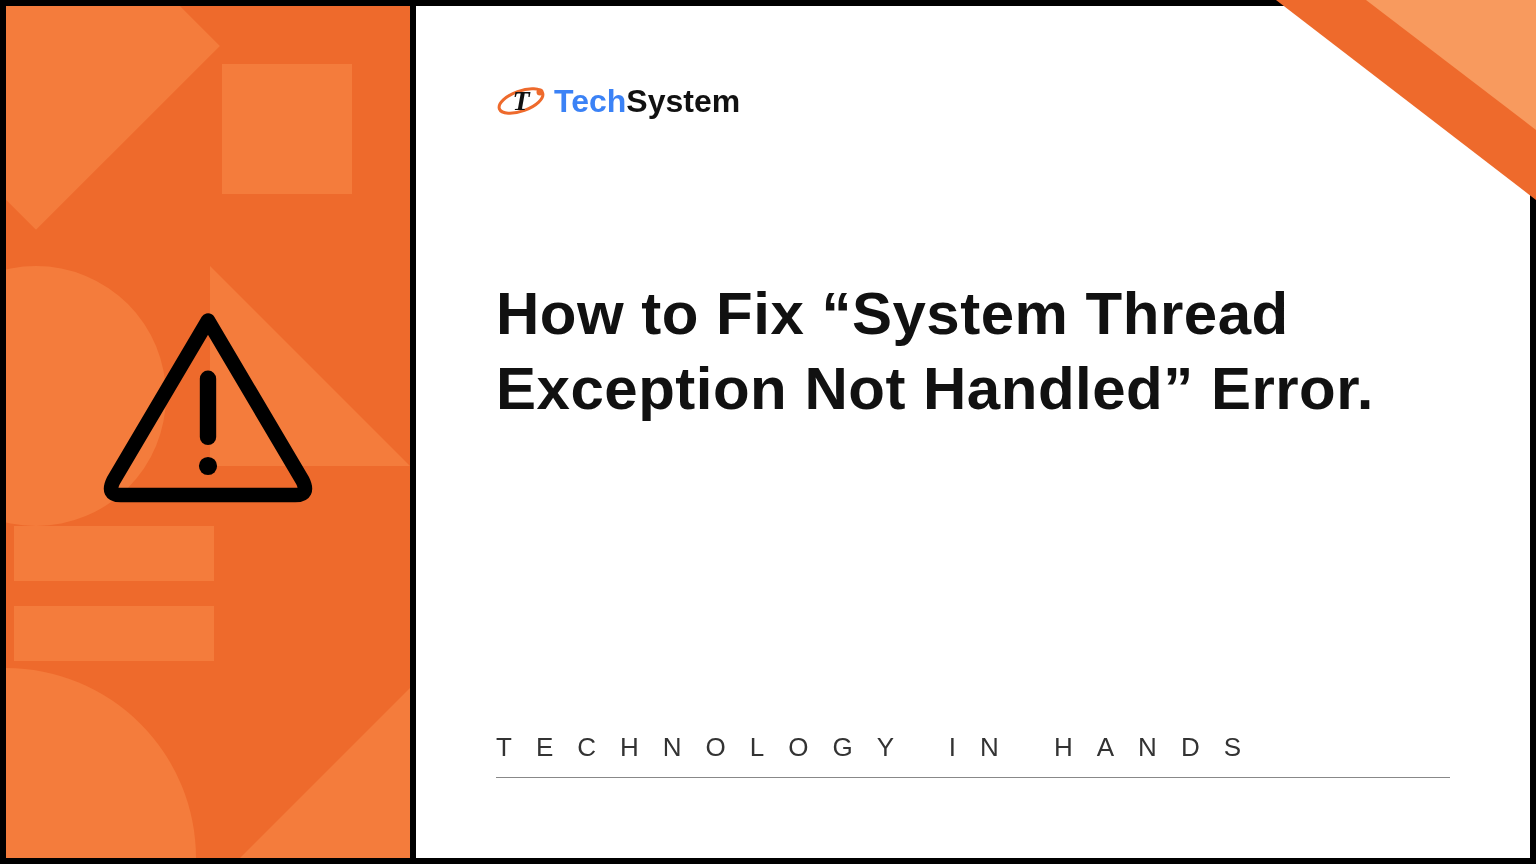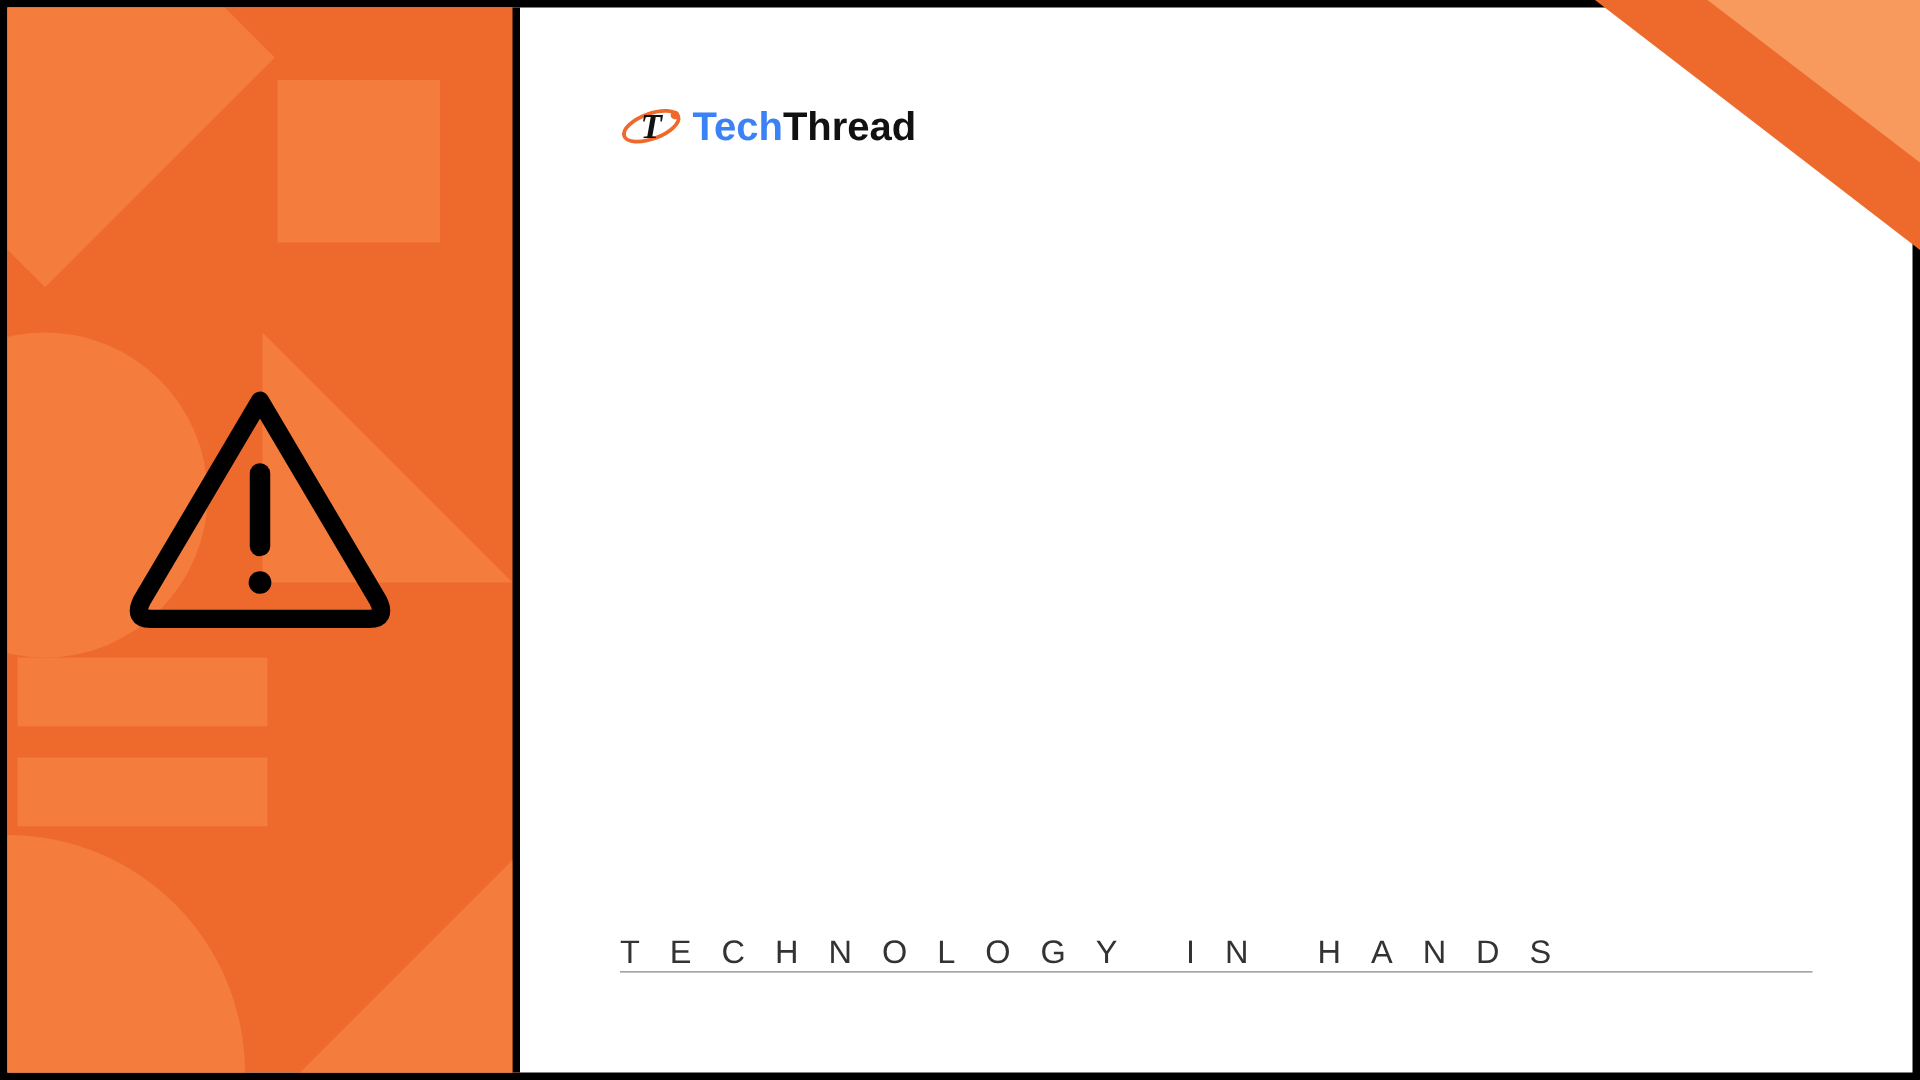--- a/index.html
+++ b/index.html
@@ -117,20 +117,21 @@
     margin-top: auto;
     margin-bottom: 20px;
   }
   .tagline {
     font-family: Arial, Helvetica, sans-serif;
     font-size: 26px;
     letter-spacing: 24px;
     color: #333;
     font-weight: 400;
     text-transform: uppercase;
+    padding-bottom: 14px;
     border-bottom: 1px solid #888;
     white-space: nowrap;
   }
   
   .corner-tri-outer {
     position: absolute;
     top: -6px; right: -6px;
     width: 0; height: 0;
     border-left: 260px solid transparent;
     border-top: 200px solid #ee6a2c;
@@ -173,23 +174,24 @@
 
     <div class="logo-row">
       <div class="logo-mark">
         <svg viewBox="0 0 50 50" width="50" height="50">
           <ellipse cx="25" cy="25" rx="23" ry="10" fill="none" stroke="#ee6a2c" stroke-width="3" transform="rotate(-20 25 25)"></ellipse>
           <circle cx="44" cy="16" r="3.5" fill="#ee6a2c"></circle>
           <text x="25" y="34" text-anchor="middle" font-family="Georgia, serif" font-size="28" font-weight="bold" font-style="italic" fill="#111">T</text>
         </svg>
       </div>
       <div class="logo-text">
-        <span class="logo-tech">Tech</span><span class="logo-emirate">Thread</span>
+        <span class="logo-tech">Tech</span><span class="logo-emirate">System</span>
       </div>
     </div>
 
+    <h1 class="headline">How to Fix “System Thread Exception Not Handled” Error.</h1>
 
     <div class="tagline-wrap">
       <div class="tagline">TECHNOLOGY IN HANDS</div>
     </div>
   </div>
 
 </div>
 
 </body></html>

